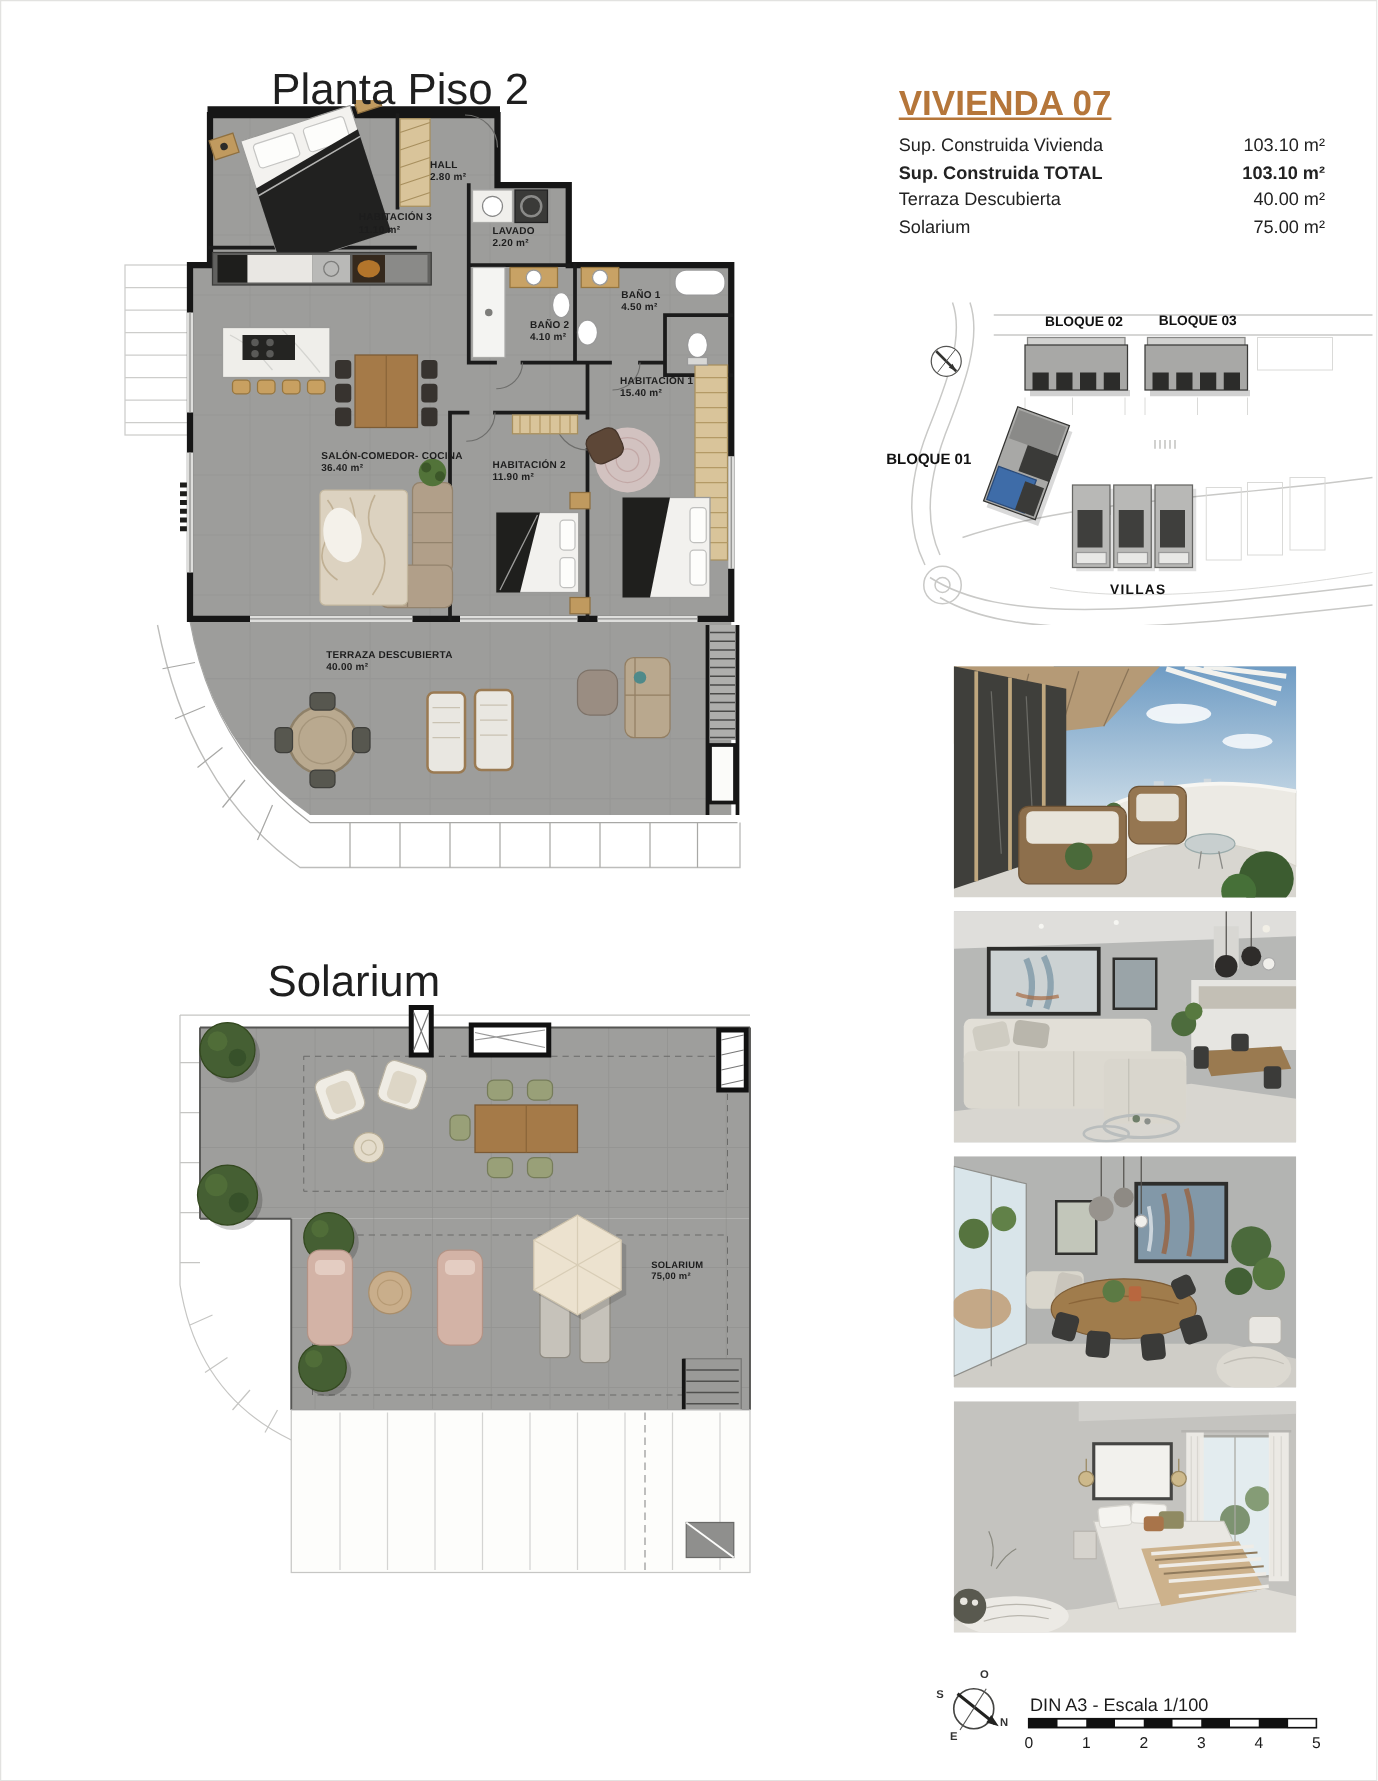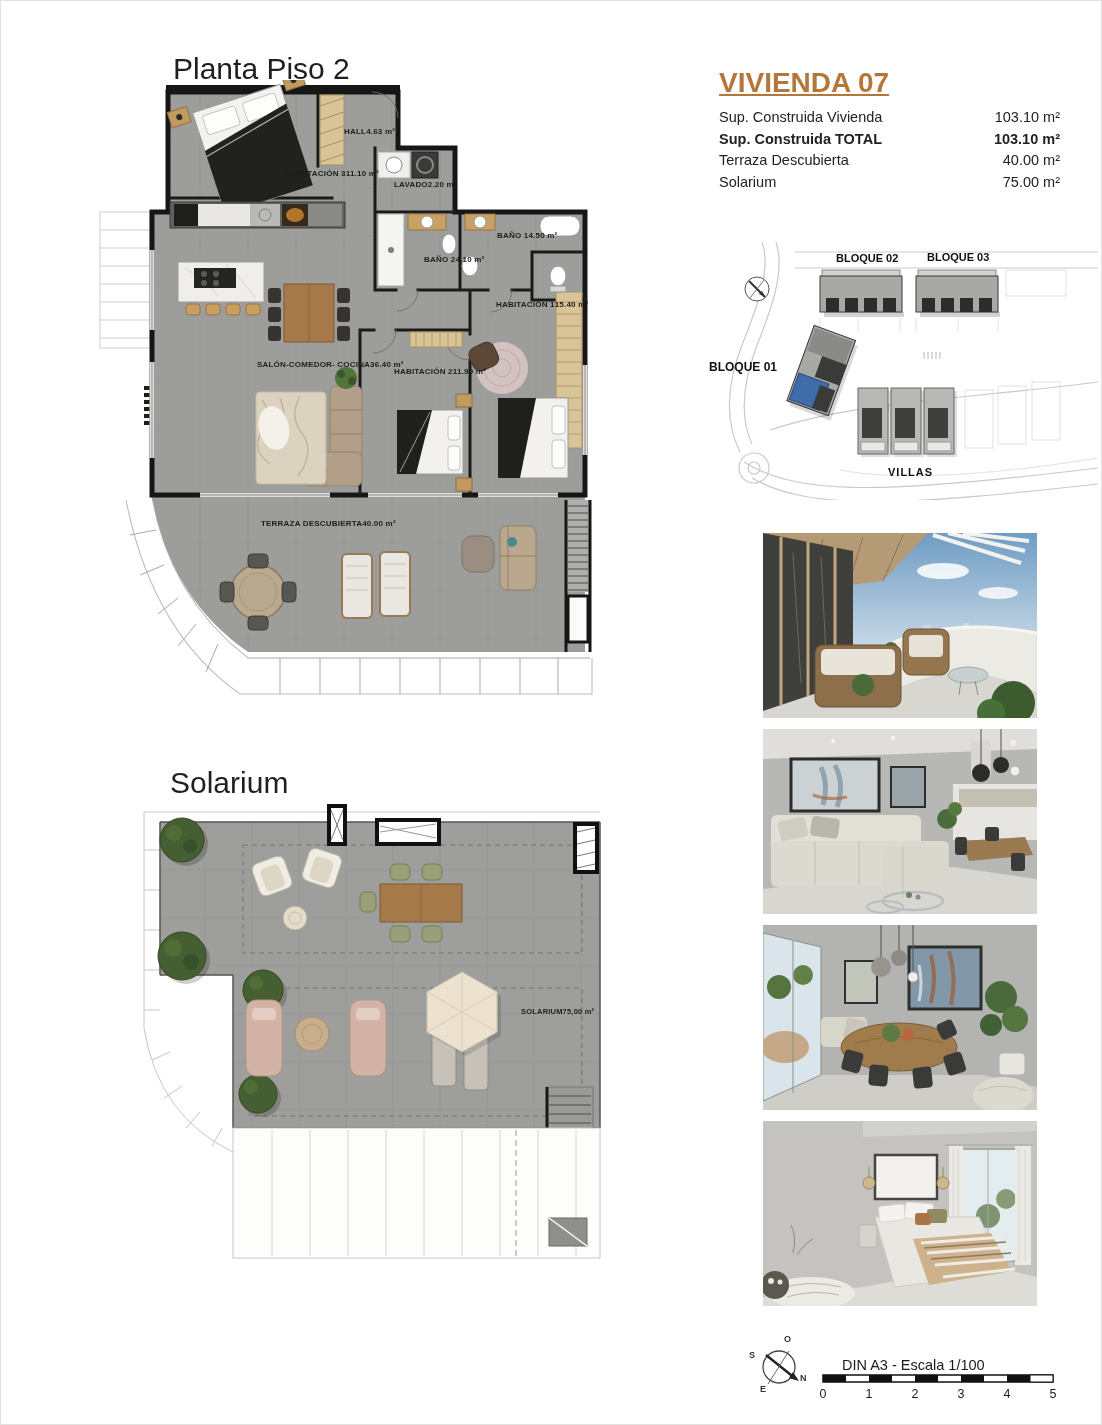--- a/index.html
+++ b/index.html
@@ -1,32 +1,32 @@
 <!DOCTYPE html>
 <html><head>
 <meta charset="utf-8">
 <style>
   html,body{margin:0;padding:0;background:#fff;}
   #sheet{position:relative;width:1102px;height:1425px;background:#ffffff;overflow:hidden;
          font-family:"Liberation Sans",sans-serif;box-shadow:inset 0 0 0 1px #e2e2e0;}
   .abs{position:absolute;}
   svg.abs{display:block;}
-  .plan-title{position:absolute;font-size:30px;font-weight:400;color:#1f1f1f;white-space:nowrap;}
-  .rl{position:absolute;display:flex;flex-direction:row;font-weight:700;font-size:8px;
+  .plan-title{position:absolute;font-size:35px;font-weight:400;color:#1f1f1f;white-space:nowrap;margin-left:44px;}
+  .rl{position:absolute;display:flex;flex-direction:column;font-weight:700;font-size:8px;
       line-height:10px;color:#1d1d1d;letter-spacing:.2px;white-space:nowrap;}
   .rl.small{font-size:7.5px;line-height:9px;}
   .hdr-title{position:absolute;left:719px;top:30px;font-size:28px;font-weight:800;color:#161616;white-space:pre;}
   .hdr-unit{position:absolute;left:719px;top:67px;font-size:28px;font-weight:800;text-decoration:underline;}
   .specs{position:absolute;left:719px;top:109px;width:341px;}
   .srow{display:flex;justify-content:space-between;align-items:baseline;height:21.5px;
         font-size:14.5px;color:#222;text-align:right;}
   .srow.b{font-weight:700;}
   .site-lbl{position:absolute;font-size:11px;font-weight:700;color:#111;white-space:nowrap;}
   .ft-title{position:absolute;left:824px;top:1331px;font-size:23px;font-weight:400;color:#1b1b1b;white-space:nowrap;}
-  .ft-note{position:absolute;left:824px;top:1357px;font-size:14.5px;font-weight:400;color:#1b1b1b;margin-left:18px;}
+  .ft-note{position:absolute;left:824px;top:1357px;font-size:14.5px;font-weight:400;color:#1b1b1b;}
   .tick{position:absolute;top:1387px;width:14px;text-align:center;font-size:12.5px;color:#1b1b1b;}
   .cp{position:absolute;font-size:9px;font-weight:700;color:#333;}
 </style>
 </head>
 <body>
 
 <div id="sheet">
 
   <svg class="abs" style="left:95px;top:80px;width:575px;height:645px" viewBox="95 80 575 645">
     <defs>
@@ -617,21 +617,21 @@
 
   <div class="plan-title" style="left:173px;top:52px">Planta Piso 2</div>
   <div class="plan-title" style="left:170px;top:766px">Solarium</div>
 
   <div class="rl" style="left:287px;top:169px">
     <span>HABITACIÓN 3</span>
     <span>11.10 m²</span>
   </div>
   <div class="rl" style="left:344px;top:127px">
     <span>HALL</span>
-    <span>4.63 m²</span>
+    <span>2.80 m²</span>
   </div>
   <div class="rl" style="left:394px;top:180px">
     <span>LAVADO</span>
     <span>2.20 m²</span>
   </div>
   <div class="rl" style="left:424px;top:255px">
     <span>BAÑO 2</span>
     <span>4.10 m²</span>
   </div>
   <div class="rl" style="left:497px;top:231px">

